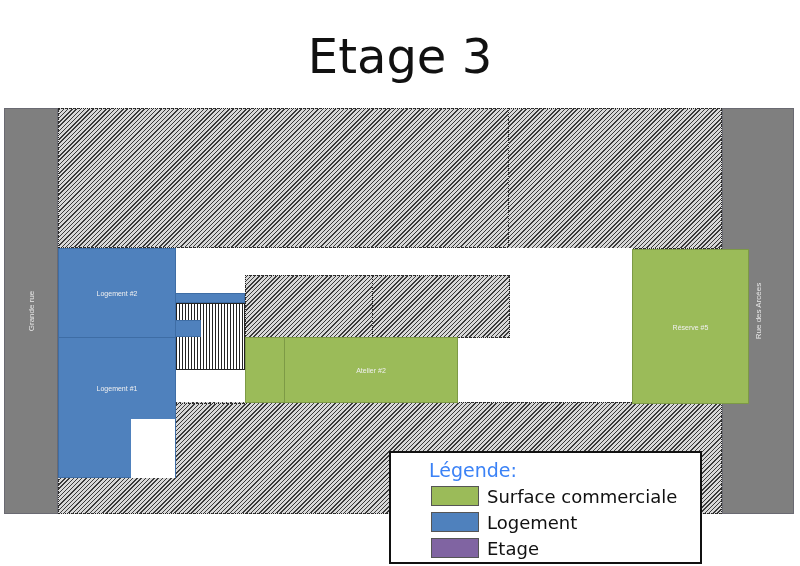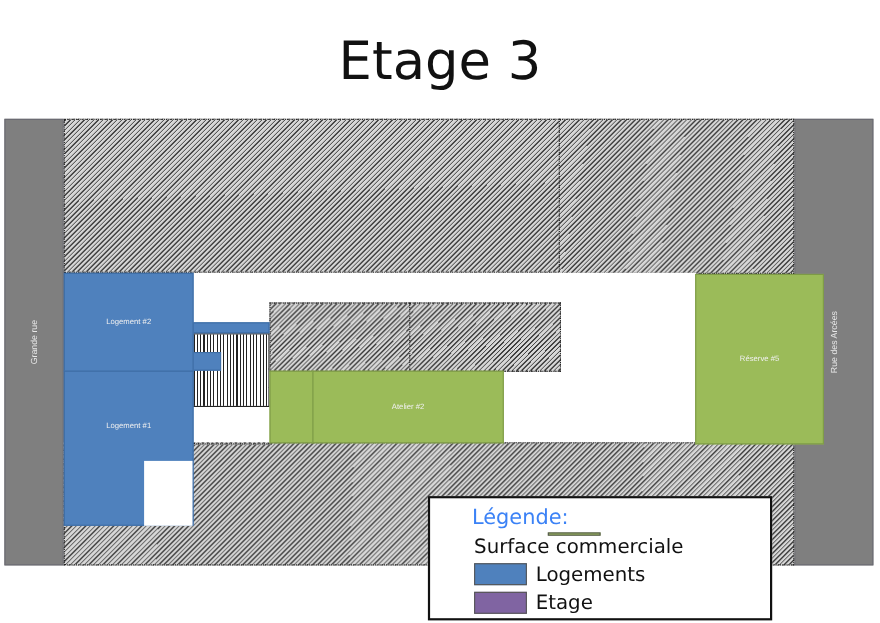--- a/index.html
+++ b/index.html
@@ -90,25 +90,25 @@
 <div class="abs green" style="left:284px; top:337px; width:174px; height:66px;">
   <span class="room-label">Atelier #2</span>
 </div>
 
 <div class="abs green" style="left:632px; top:249px; width:117px; height:155px;">
   <span class="room-label">Réserve #5</span>
 </div>
 
 <div class="legend">
   <span class="legend-title">Légende:</span>
-  <div class="legend-item" style="top:31px;flex-direction:column;">
+  <div class="legend-item" style="top:31px;">
     <div class="swatch" style="background:#9bbb59;"></div>
     <span class="legend-label">Surface commerciale</span>
   </div>
   <div class="legend-item" style="top:57px;">
     <div class="swatch" style="background:#4f81bd;"></div>
-    <span class="legend-label">Logements</span>
+    <span class="legend-label">Logement</span>
   </div>
   <div class="legend-item" style="top:83px;">
     <div class="swatch" style="background:#8064a2;"></div>
     <span class="legend-label">Etage</span>
   </div>
 </div>
 
 </body></html>

